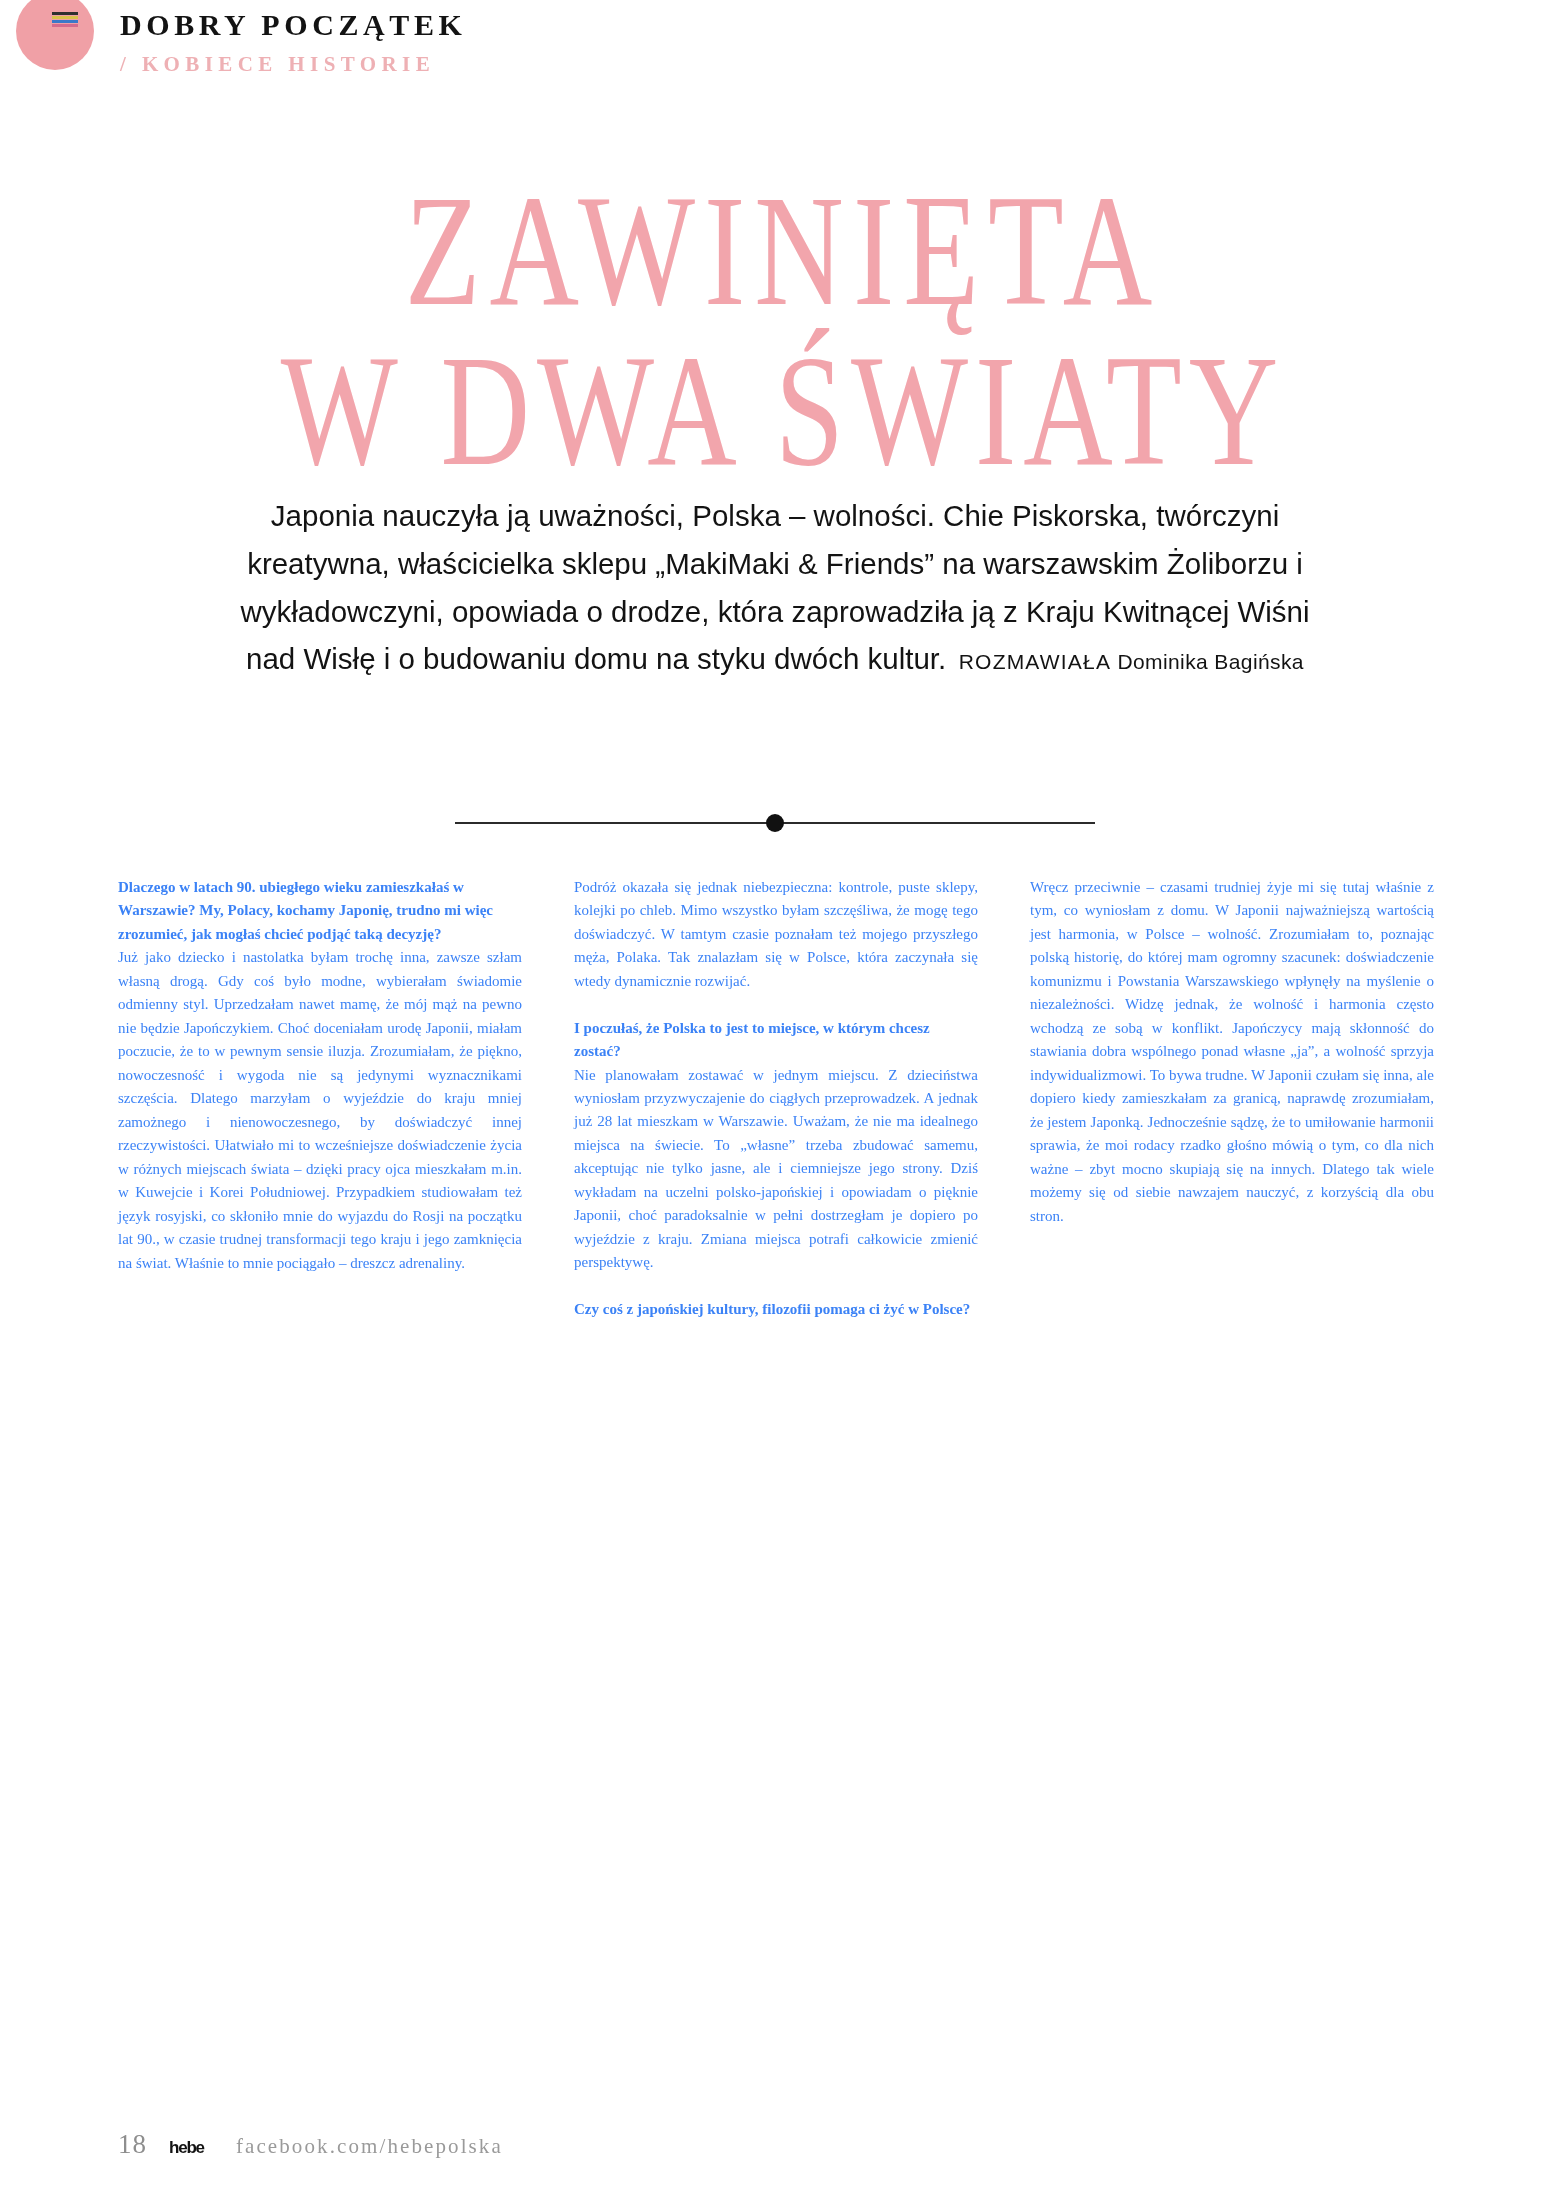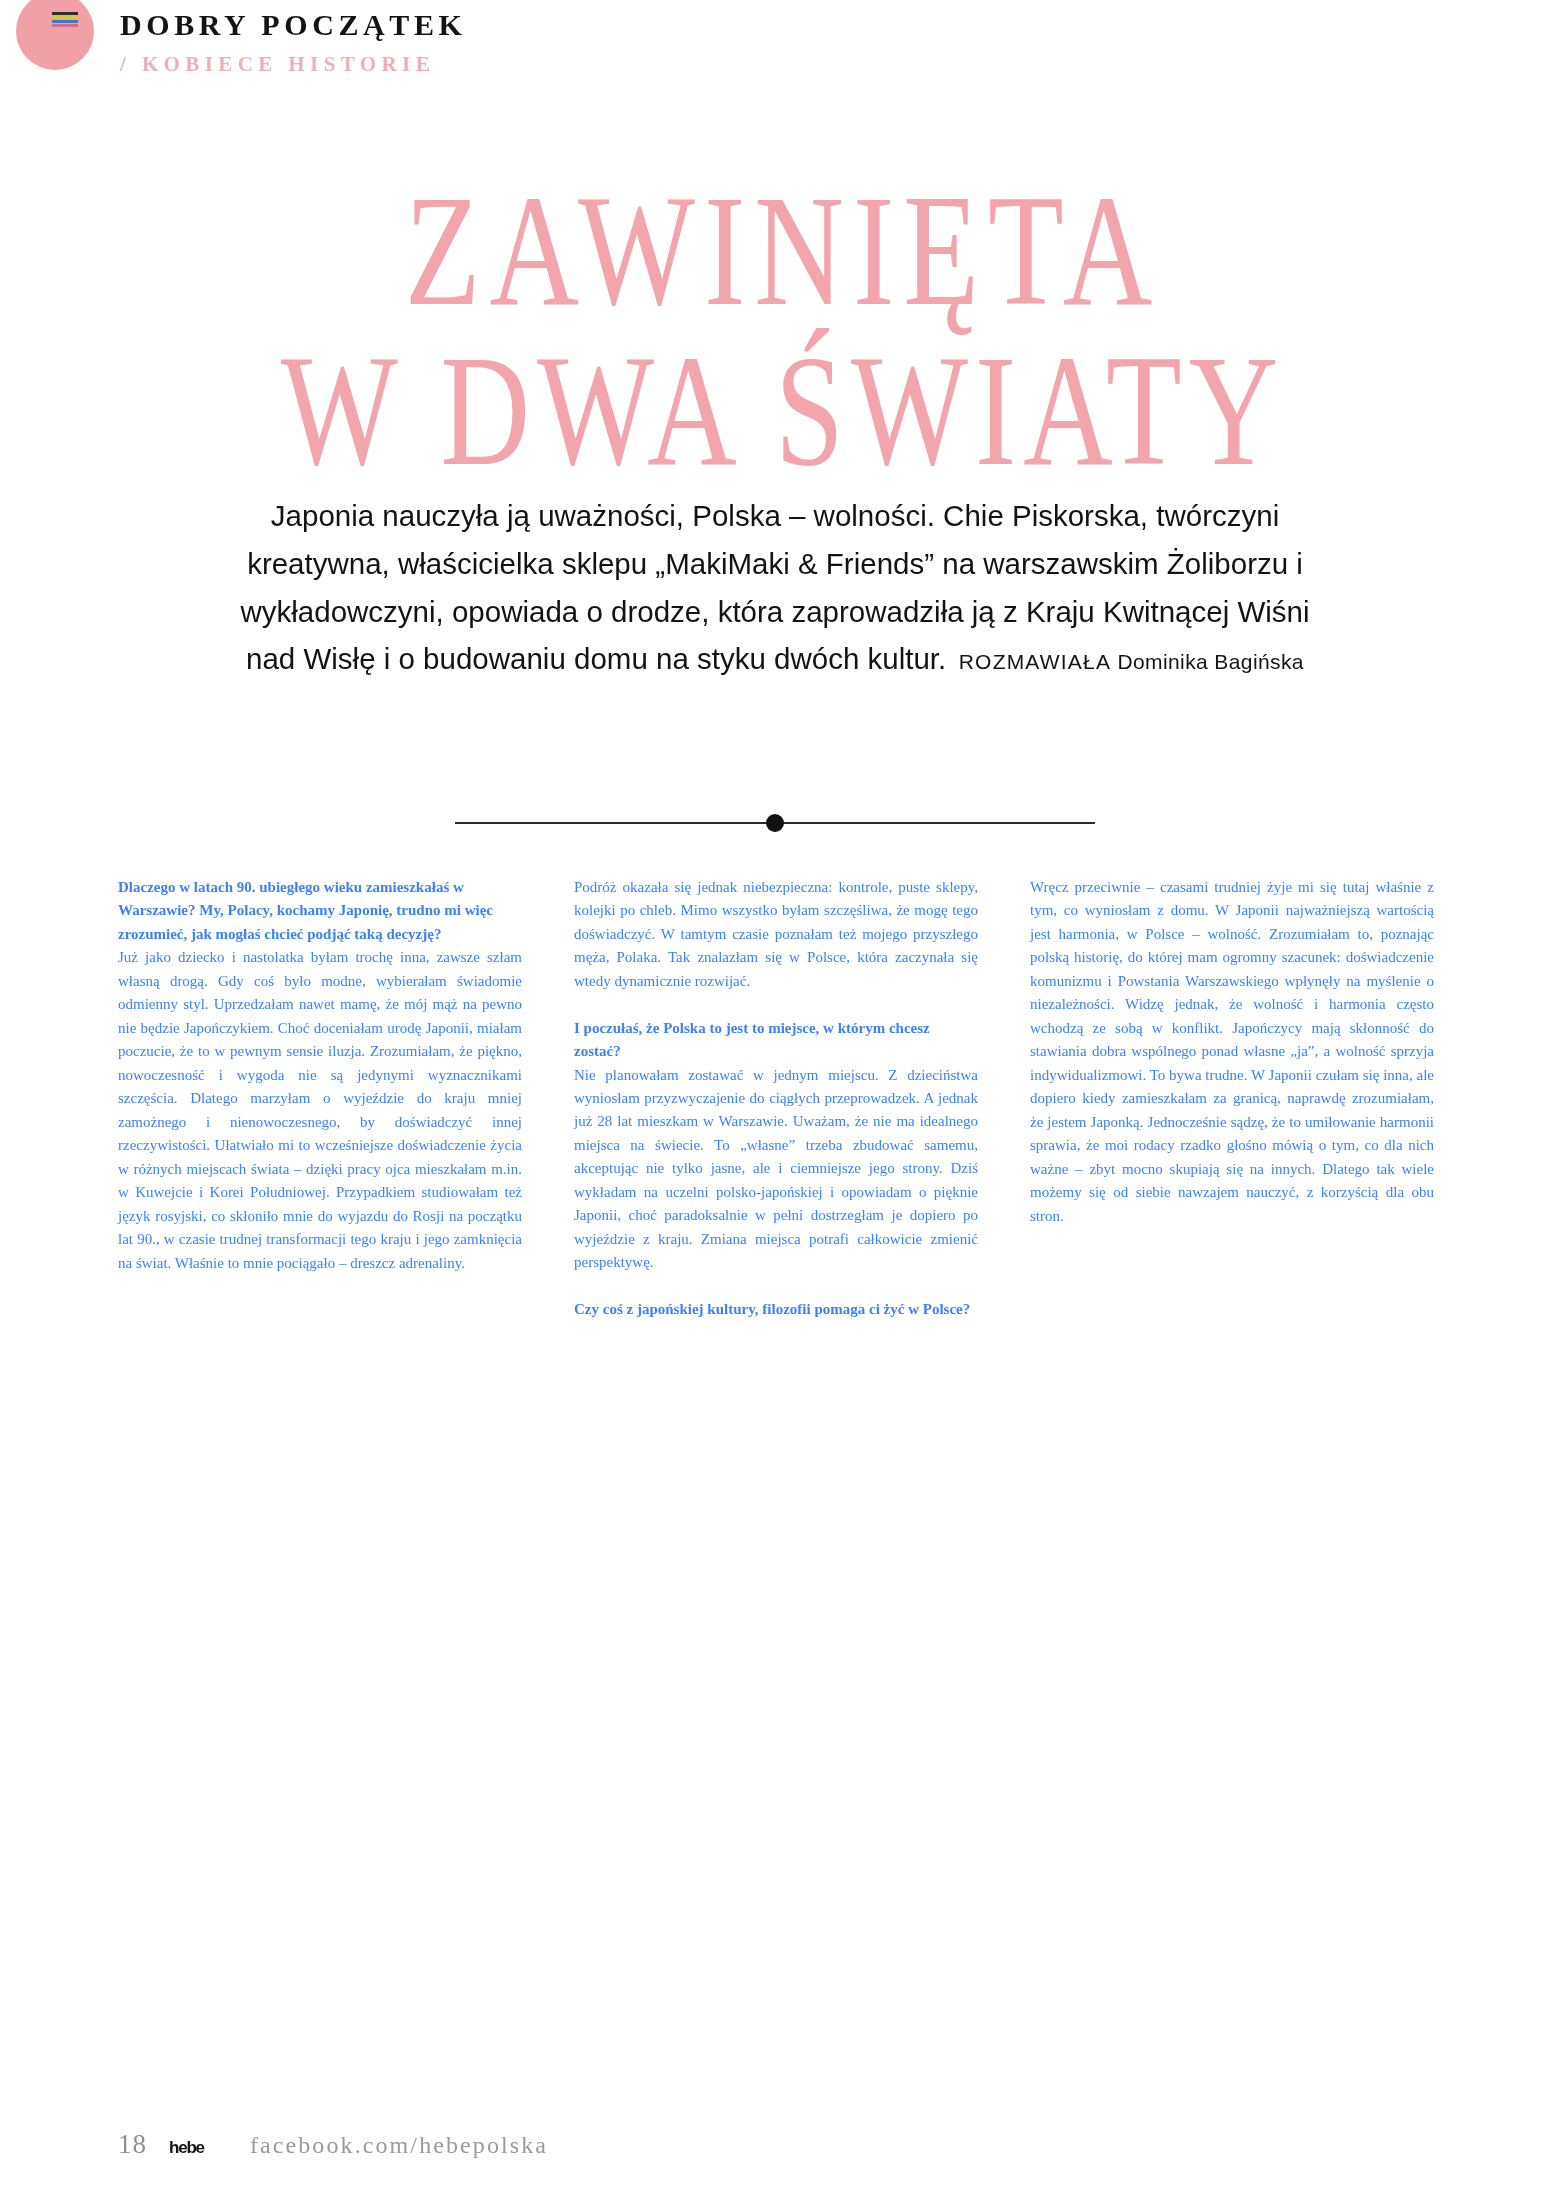--- a/index.html
+++ b/index.html
@@ -204,23 +204,23 @@
     letter-spacing: 1px;
   }
   .footer .logo {
     font-family: "Liberation Sans", "DejaVu Sans", sans-serif;
     font-size: 17px;
     font-weight: 700;
     color: #121212;
     letter-spacing: -1.2px;
   }
   .footer .social {
-    margin-left: 24px;
-    font-family: "Liberation Serif", "DejaVu Serif", serif;
-    font-size: 24px;
+    margin-left: 10px;
+    font-family: "Liberation Serif", "DejaVu Serif", serif;
+    font-size: 21px;
     color: #9a9a9a;
     letter-spacing: 2.1px;
   }
 </style>
 </head>
 <body>
 
 <div class="page">
 
   <div class="masthead">

